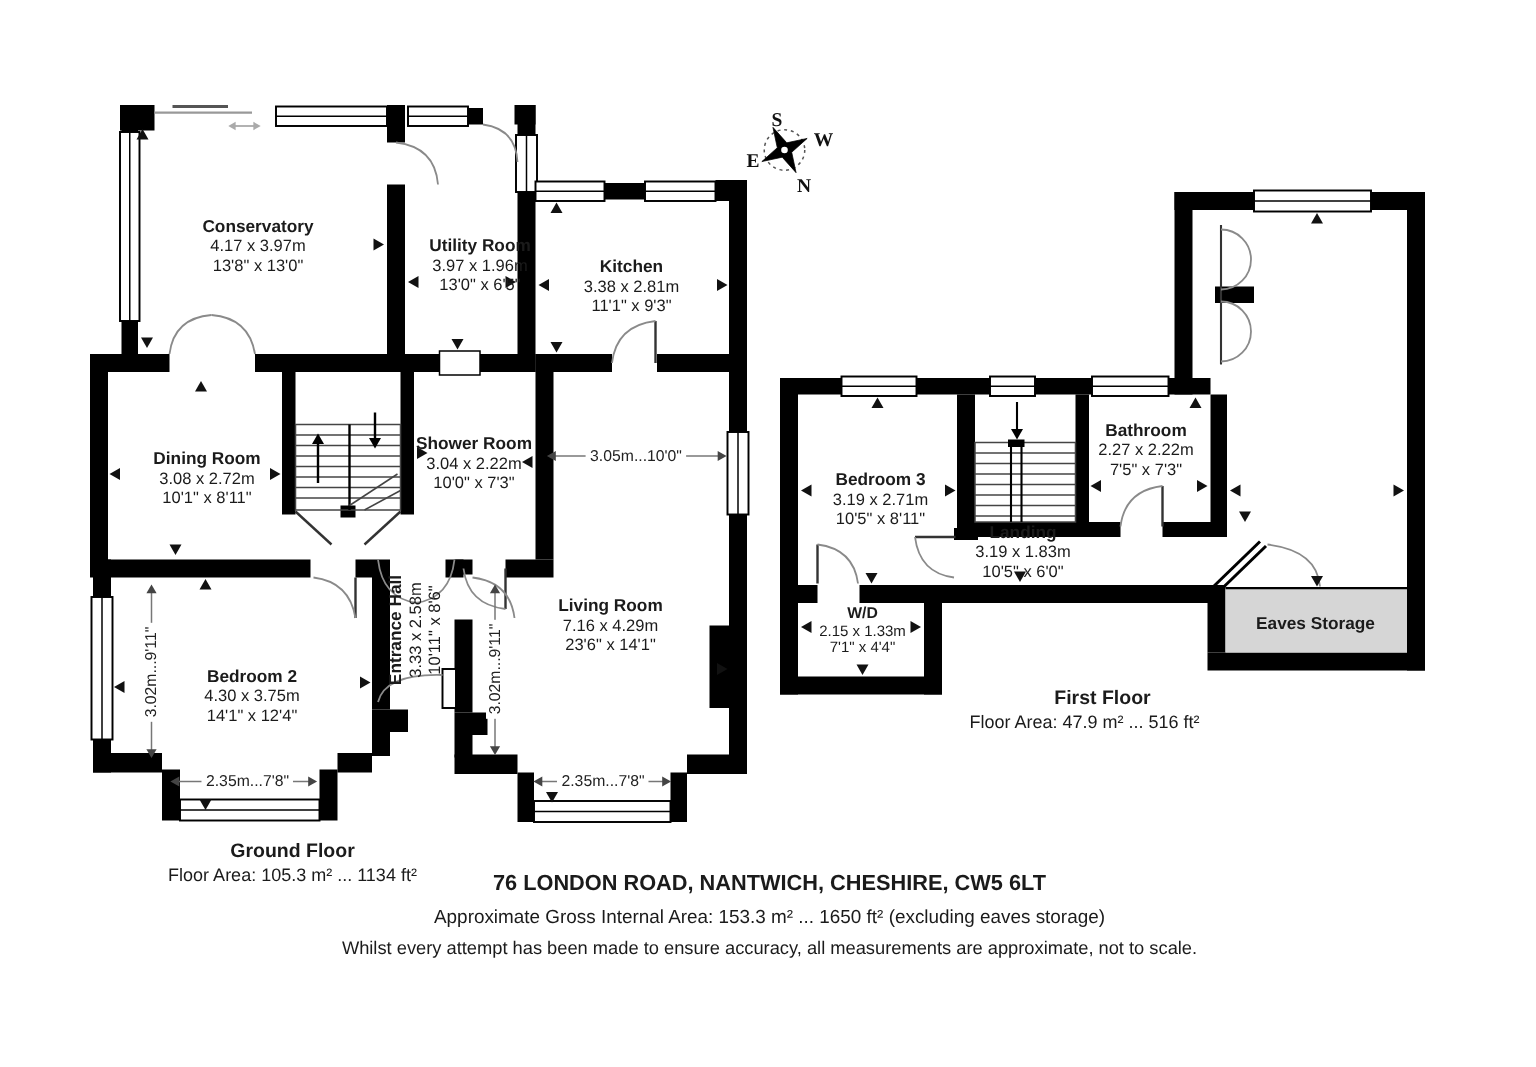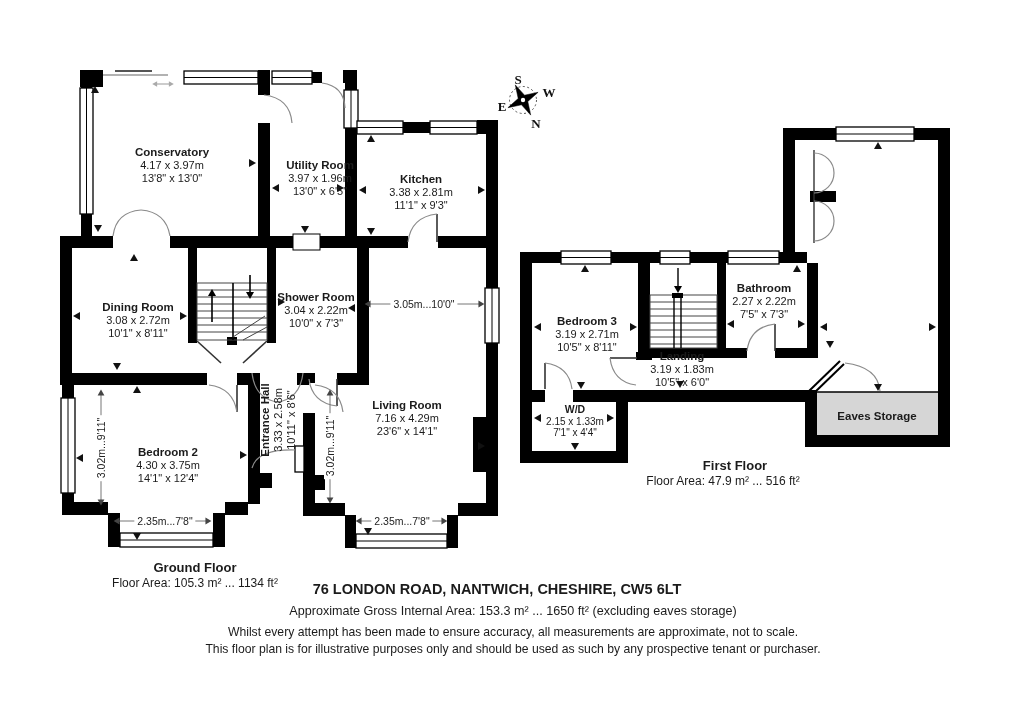--- a/index.html
+++ b/index.html
@@ -17,21 +17,21 @@
        font-size:11px;line-height:13px;}
   .lbl .nm{font-weight:bold;font-size:11.5px;}
   .lbl.small{font-size:10px;line-height:11.5px;}
   .lbl.small .nm{font-size:10.5px;}
   .lbl.vert{transform:translate(-50%,-50%) rotate(-90deg);}
   .dimtxt{position:absolute;transform:translate(-50%,-50%);font-size:10.5px;color:#222;
           background:#fff;padding:0 3px;white-space:nowrap;}
   .dimtxt.vert{transform:translate(-50%,-50%) rotate(-90deg);background:#fff;}
   .floor-title{position:absolute;transform:translate(-50%,-50%);font-weight:bold;font-size:13px;white-space:nowrap;}
   .floor-area{position:absolute;transform:translate(-50%,-50%);font-size:12px;white-space:nowrap;}
-  .addr{position:absolute;transform:translate(-50%,-50%);font-weight:bold;font-size:14.5px;white-space:nowrap;}
+  .addr{position:absolute;transform:translate(-50%,-50%);font-weight:bold;font-size:14.5px;white-space:nowrap;margin-left:16px;}
   .foot{position:absolute;transform:translate(-50%,-50%);font-size:12.2px;white-space:nowrap;text-align:center;}
   .eaves-lbl{position:absolute;transform:translate(-50%,-50%);font-weight:bold;font-size:11.5px;white-space:nowrap;}
 </style>
 </head>
 <body>
 
 <div id="canvas">
 
 <svg id="plan-svg" width="1024" height="711" viewBox="0 0 1024 711">
   <defs>
@@ -380,15 +380,14 @@
 <div class="dimtxt" style="left:402px;top:521px">2.35m...7'8"</div>
 
 <div class="floor-title" style="left:195px;top:567px">Ground Floor</div>
 <div class="floor-area" style="left:195px;top:583px">Floor Area: 105.3 m² ... 1134 ft²</div>
 <div class="floor-title" style="left:735px;top:465px">First Floor</div>
 <div class="floor-area" style="left:723px;top:481px">Floor Area: 47.9 m² ... 516 ft²</div>
 
 <div class="addr" style="left:497px;top:589px">76 LONDON ROAD, NANTWICH, CHESHIRE, CW5 6LT</div>
 <div class="foot" style="left:513px;top:611px;font-size:12.6px">Approximate Gross Internal Area: 153.3 m² ... 1650 ft² (excluding eaves storage)</div>
 <div class="foot" style="left:513px;top:632px">Whilst every attempt has been made to ensure accuracy, all measurements are approximate, not to scale.</div>
-<div class="foot" style="left:513px;top:649px">This floor plan is for illustrative purposes only and should be used as such by any prospective tenant or purchaser.</div>
 
 </div>
 
 </body></html>

